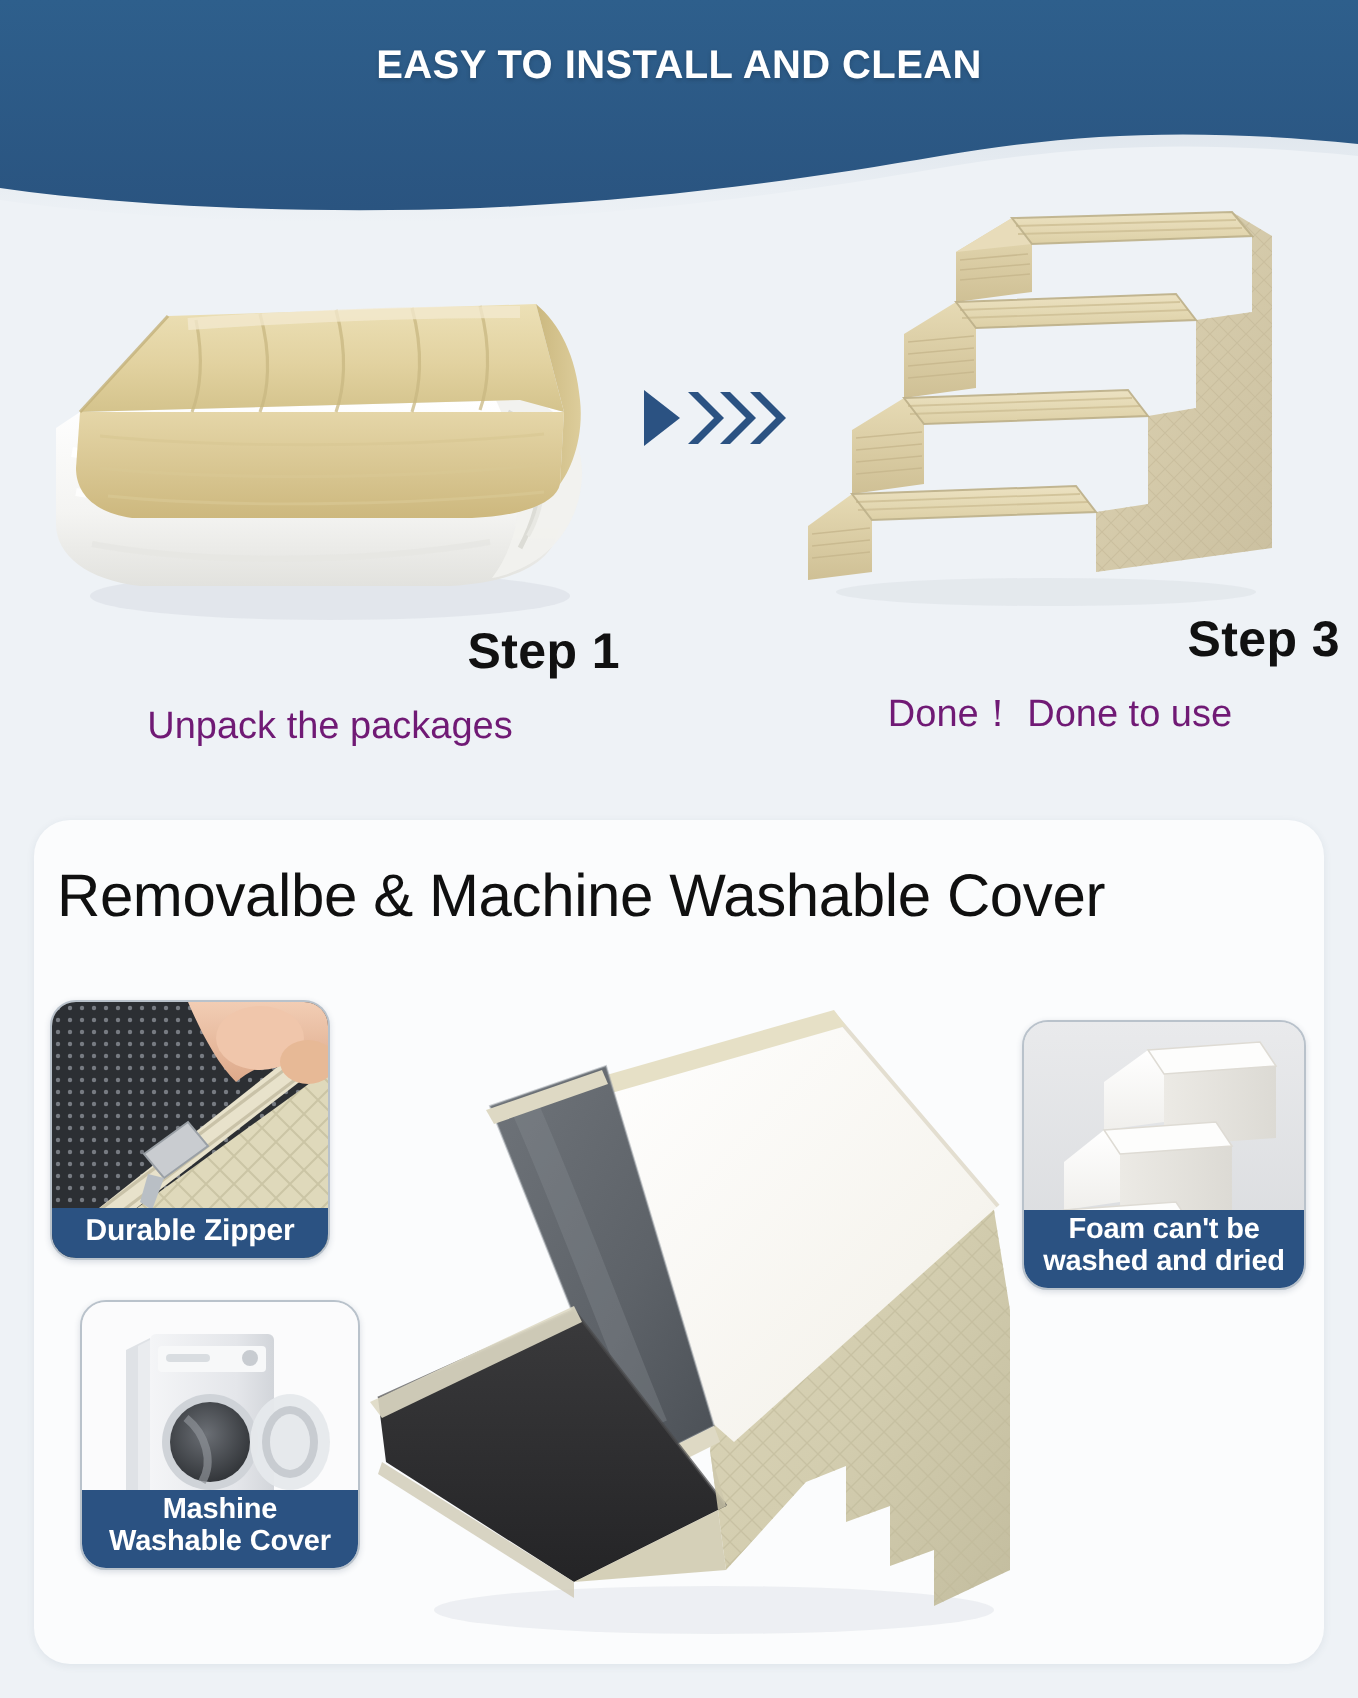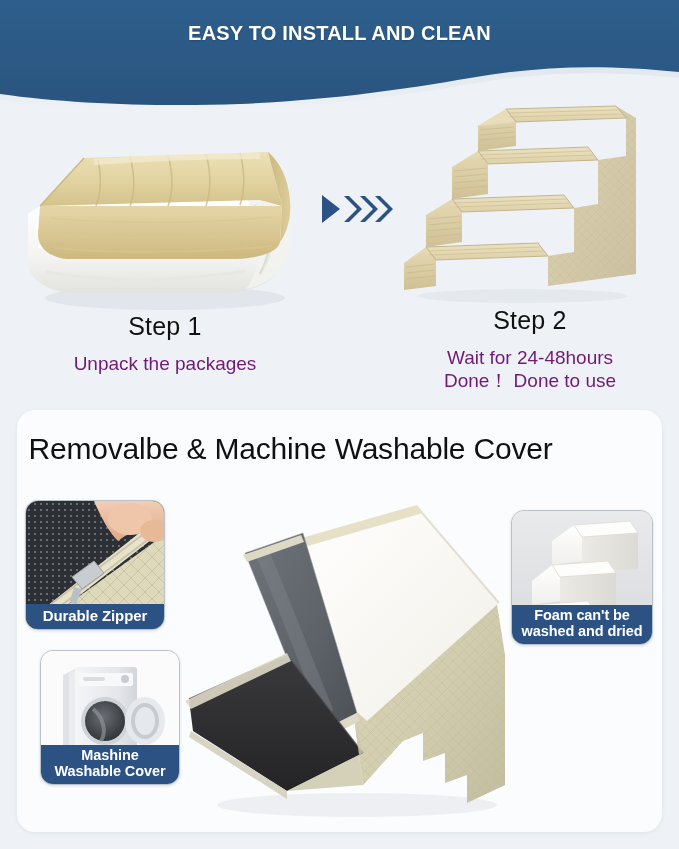--- a/index.html
+++ b/index.html
@@ -83,22 +83,23 @@
     height: 200px;
   }
 
   .step-caption {
     position: absolute;
     text-align: center;
     color: #111111;
   }
   .step-title {
     font-size: 25px;
-    font-weight: normal;
+    font-weight: bold;
     letter-spacing: 0.2px;
+    text-align: right;
   }
   .step-sub {
     font-size: 19px;
     font-weight: normal;
     line-height: 1.22;
     color: #701a75;
   }
   #step1-caption { left: 20px; top: 208px; width: 290px; }
   #step2-caption { left: 390px; top: 202px; width: 280px; }
   #step1-caption .step-sub { margin-top: 11px; }
@@ -346,23 +347,22 @@
       </g>
     </svg>
   </div>
 
   <div class="step-caption" id="step1-caption">
     <div class="step-title">Step 1</div>
     <div class="step-sub">Unpack the packages</div>
   </div>
 
   <div class="step-caption" id="step2-caption">
-    <div class="step-title">Step 2</div>
+    <div class="step-title">Step 3</div>
     <div class="step-sub">
-      <div>Wait for 24-48hours</div>
       <div>Done！ Done to use</div>
     </div>
   </div>
 </div>
 
 <div class="cover-card">
 
   <div class="cover-title">Removalbe &amp; Machine Washable Cover</div>
 
   <div id="main-stage">

